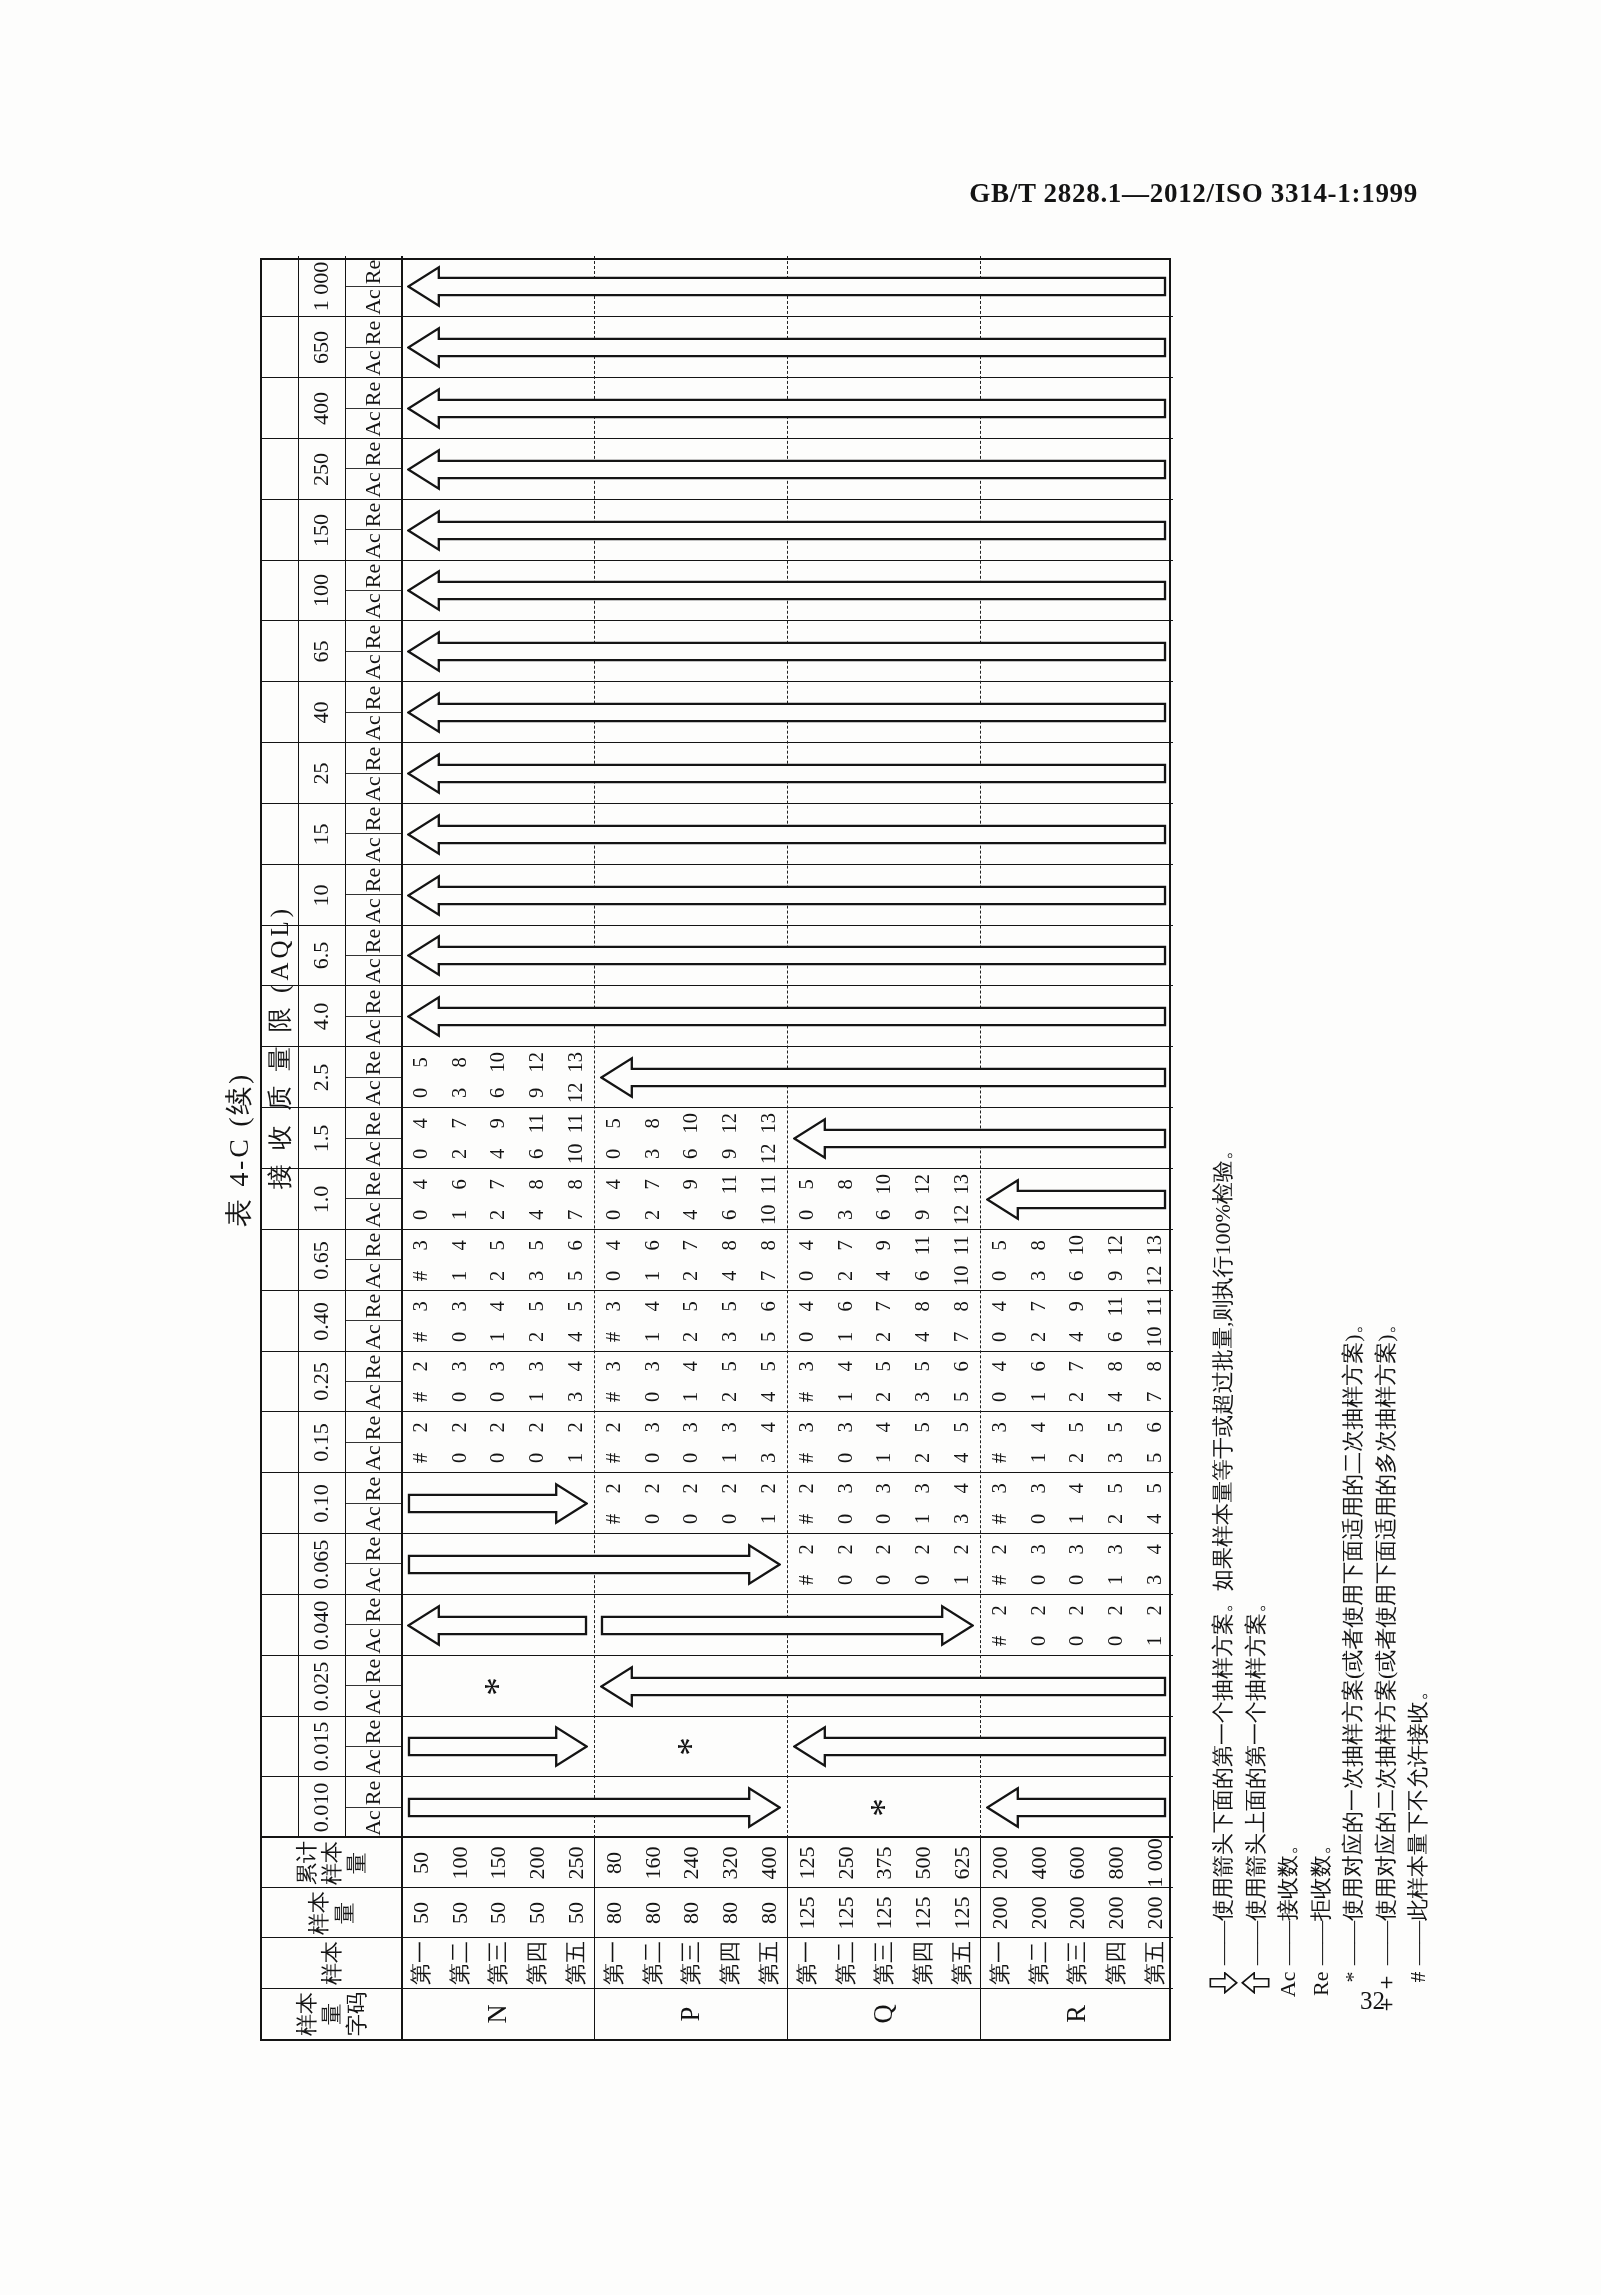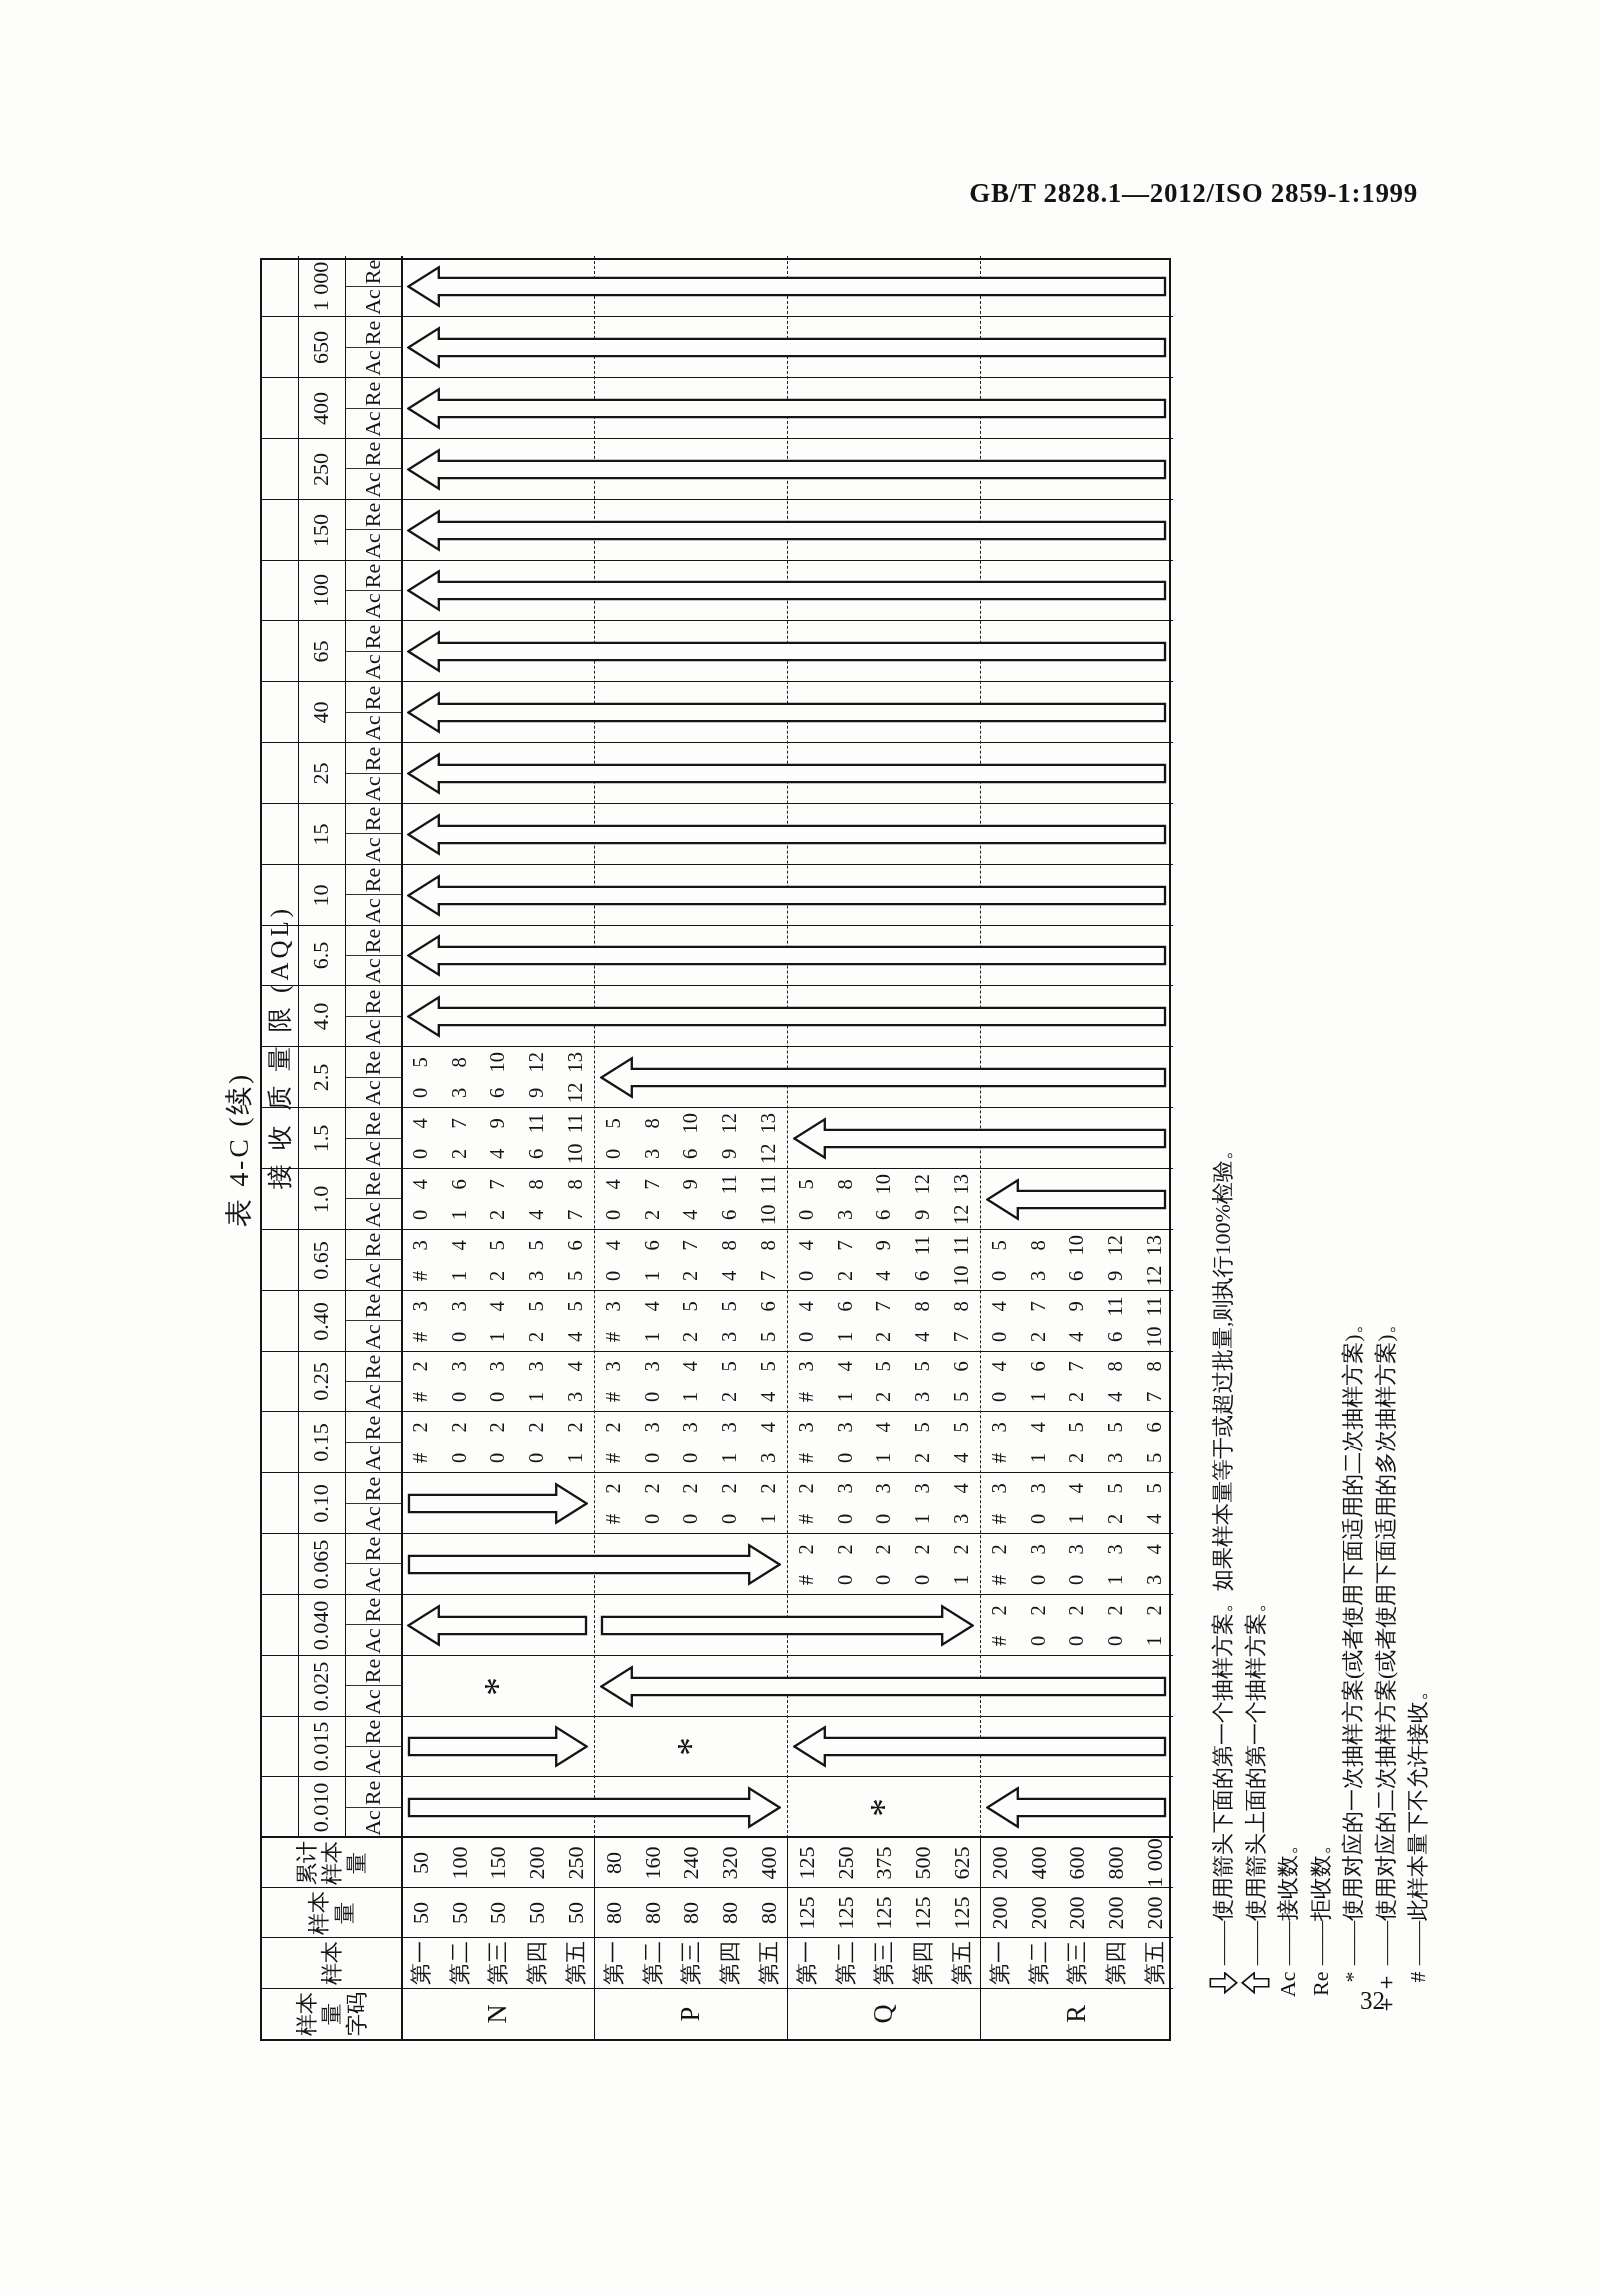--- a/index.html
+++ b/index.html
@@ -33,21 +33,21 @@
   #legend{position:absolute;left:12px;top:989px;width:1763px;}
   .legRow{display:flex;align-items:center;height:30.5px;margin-bottom:2px;}
   .legSym{width:64px;display:flex;align-items:center;justify-content:flex-end;
        padding-right:6.6px;font-size:22px;box-sizing:border-box;}
   .legTxt{font-size:22px;white-space:nowrap;}
   svg{display:block;}
 </style>
 </head>
 <body>
 
-<div class="doc-header">GB/T 2828.1—2012/ISO 2859-1:1999</div>
+<div class="doc-header">GB/T 2828.1—2012/ISO 3314-1:1999</div>
 
 <div class="rotated">
   <div class="tbl-title">表 4-C (续)</div>
   <div id="main-table">
       <div class="vl" style="left: 50px; top: 0px; height: 911px;"></div>
       <div class="vl" style="left: 101px; top: 0px; height: 911px;"></div>
       <div class="vl" style="left: 151px; top: 0px; height: 911px;"></div>
       <div class="vl thick" style="left: 201px; top: 0px; height: 911px;"></div>
       <div class="vl" style="left: 262px; top: 0px; height: 911px;"></div>
       <div class="vl" style="left: 322px; top: 0px; height: 911px;"></div>

